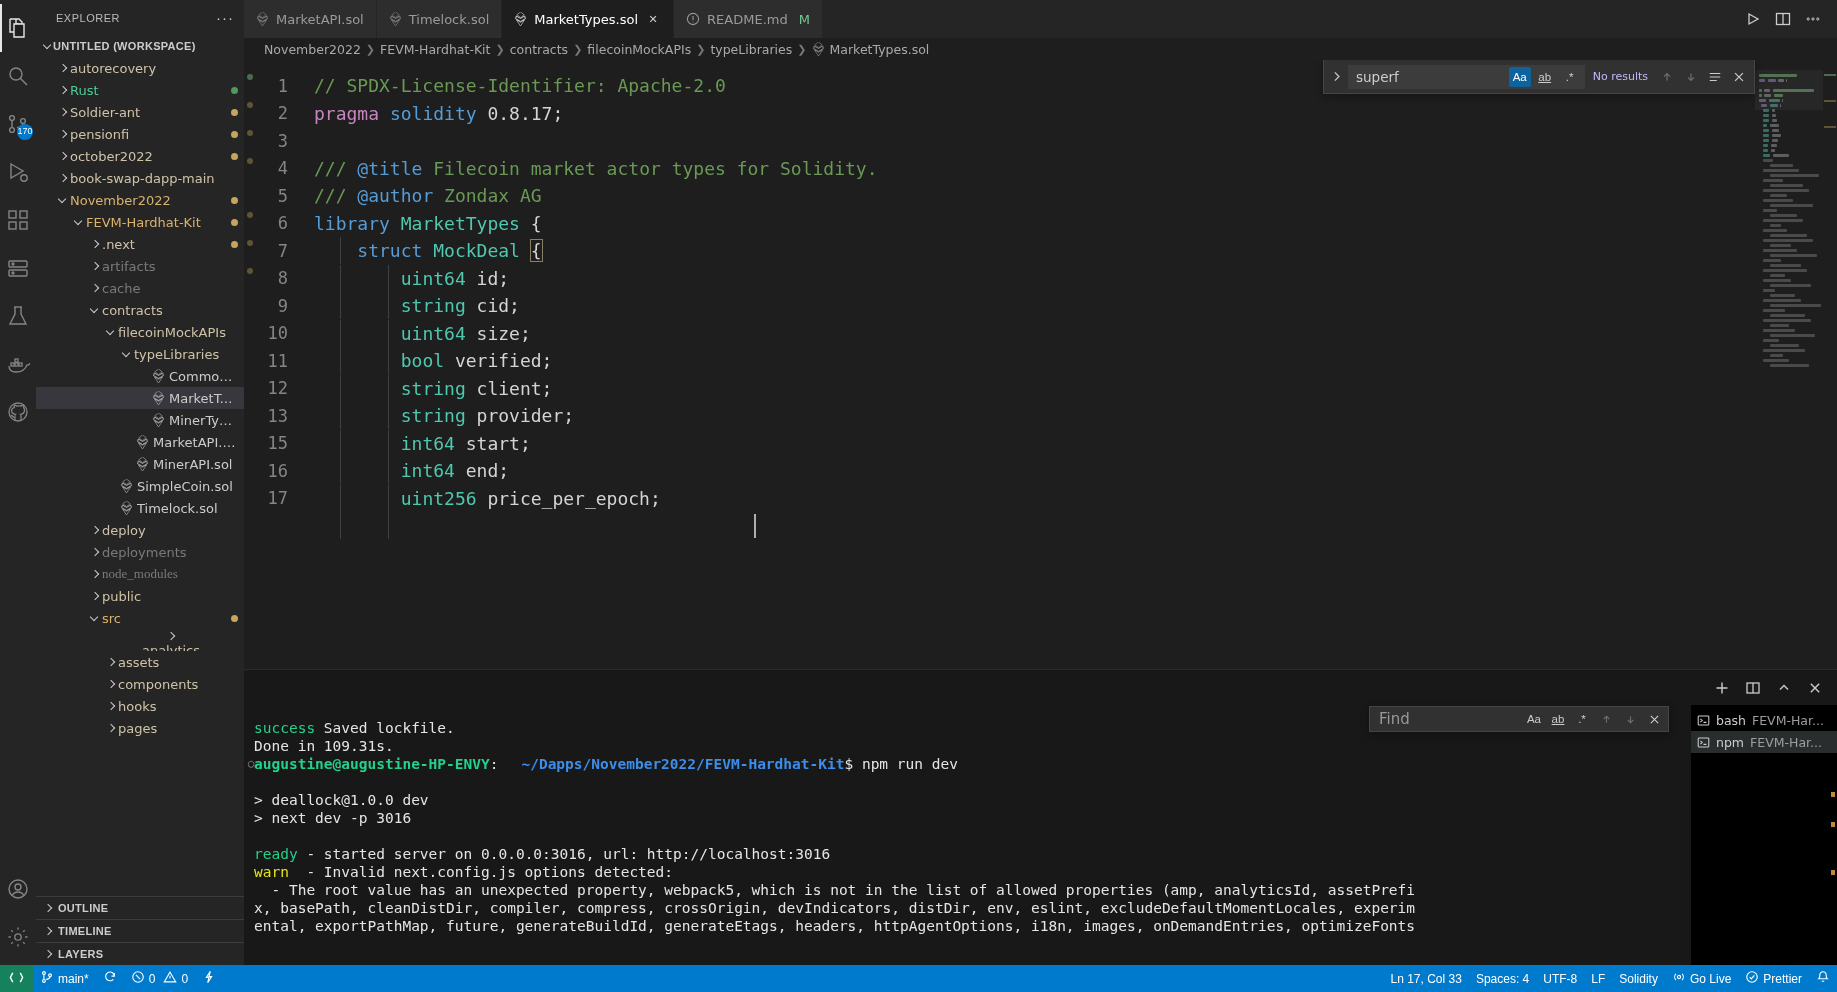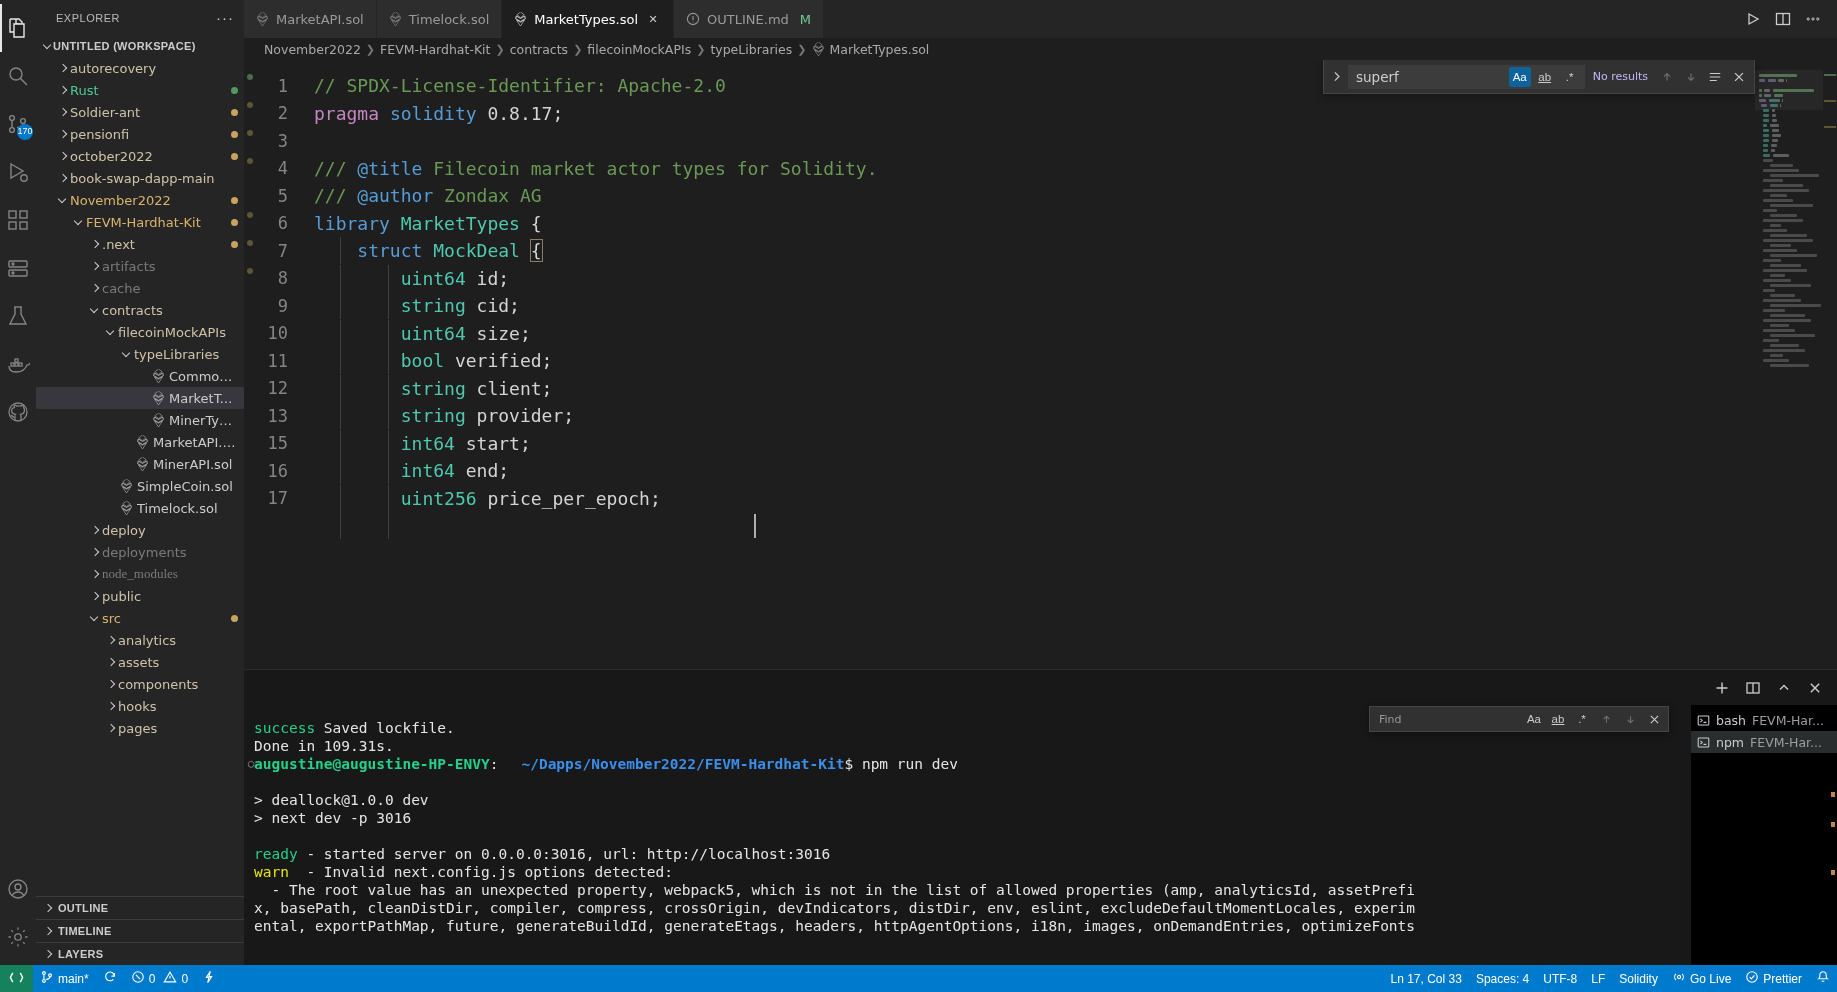--- a/index.html
+++ b/index.html
@@ -176,21 +176,21 @@
   .t-yellow { color: #e5e510; }
   .t-white { color: #e5e5e5; }
   .term-deco { position: absolute; left: 0; width: 10px; text-align: center; font-size: 11px; }
 
   .term-find {
     position: absolute; top: 36px; right: 168px; width: 300px; height: 26px;
     background: #313131; border: 1px solid #454545; display: flex; align-items: center;
     padding: 0 3px; gap: 2px; box-shadow: 0 2px 8px rgba(0,0,0,.36); z-index: 20;
   }
   .tf-inputbox { flex: 1; height: 22px; background: #313131; display: flex; align-items: center; padding-left: 6px; gap: 2px; }
-  .tf-ph { flex: 1; color: #989898; font-size: 11px; }
+  .tf-ph { flex: 1; color: #989898; font-size: 15px; }
 
   .term-side { width: 146px; flex: 0 0 146px; background: #000000; padding-top: 4px; }
   .term-side .ts-item {
     height: 22px; display: flex; align-items: center; gap: 6px; padding: 0 6px; font-size: 12.5px;
     color: #cccccc; cursor: pointer; white-space: nowrap; overflow: hidden;
   }
   .term-side .ts-item.active { background: #2a2d2e; }
   .ts-name { font-weight: normal; }
   .ts-sub { color: #9d9d9d; overflow: hidden; text-overflow: ellipsis; }
 
@@ -522,21 +522,21 @@
             </span>
             <span class="lbl" style="color: rgb(207, 195, 168);">public</span>
           </div>
           <div class="row" style="padding-left: 52px;">
             <span class="tw">
               <span class="chev open"></span>
             </span>
             <span class="lbl" style="color: rgb(217, 179, 108);">src</span>
             <span class="dot" style="background: rgb(200, 164, 92);"></span>
           </div>
-          <div class="row" style="padding-left: 68px;">
+          <div class="row" style="padding-left: 68px; flex-direction: column;">
             <span class="tw">
               <span class="chev"></span>
             </span>
             <span class="lbl" style="color: rgb(207, 195, 168);">analytics</span>
           </div>
           <div class="row" style="padding-left: 68px;">
             <span class="tw">
               <span class="chev"></span>
             </span>
             <span class="lbl" style="color: rgb(207, 195, 168);">assets</span>
@@ -611,21 +611,21 @@
               <span class="tlabel">MarketTypes.sol</span>
               <span class="tclose" style="font-size: 11px;">✕</span>
             </div>
             <div class="tab">
               <span style="display: flex;">
                 <svg width="14" height="14" viewBox="0 0 16 16" stroke="#9a9a9a" stroke-width="1.2">
                   <circle cx="8" cy="8" r="6.4"></circle>
                   <path d="M8 4.6v4.8M8 11.2v.6"></path>
                 </svg>
               </span>
-              <span class="tlabel">OUTLINE.md</span>
+              <span class="tlabel">README.md</span>
               <span style="color: rgb(115, 201, 145); margin-left: 4px;">M</span>
             </div>
           </div>
           <div class="tabs-actions">
             <span class="act">
               <svg width="16" height="16" viewBox="0 0 16 16" stroke-width="1.3">
                 <path d="M4 3l9 5-9 5V3z"></path>
               </svg>
             </span>
    <span class="act">

